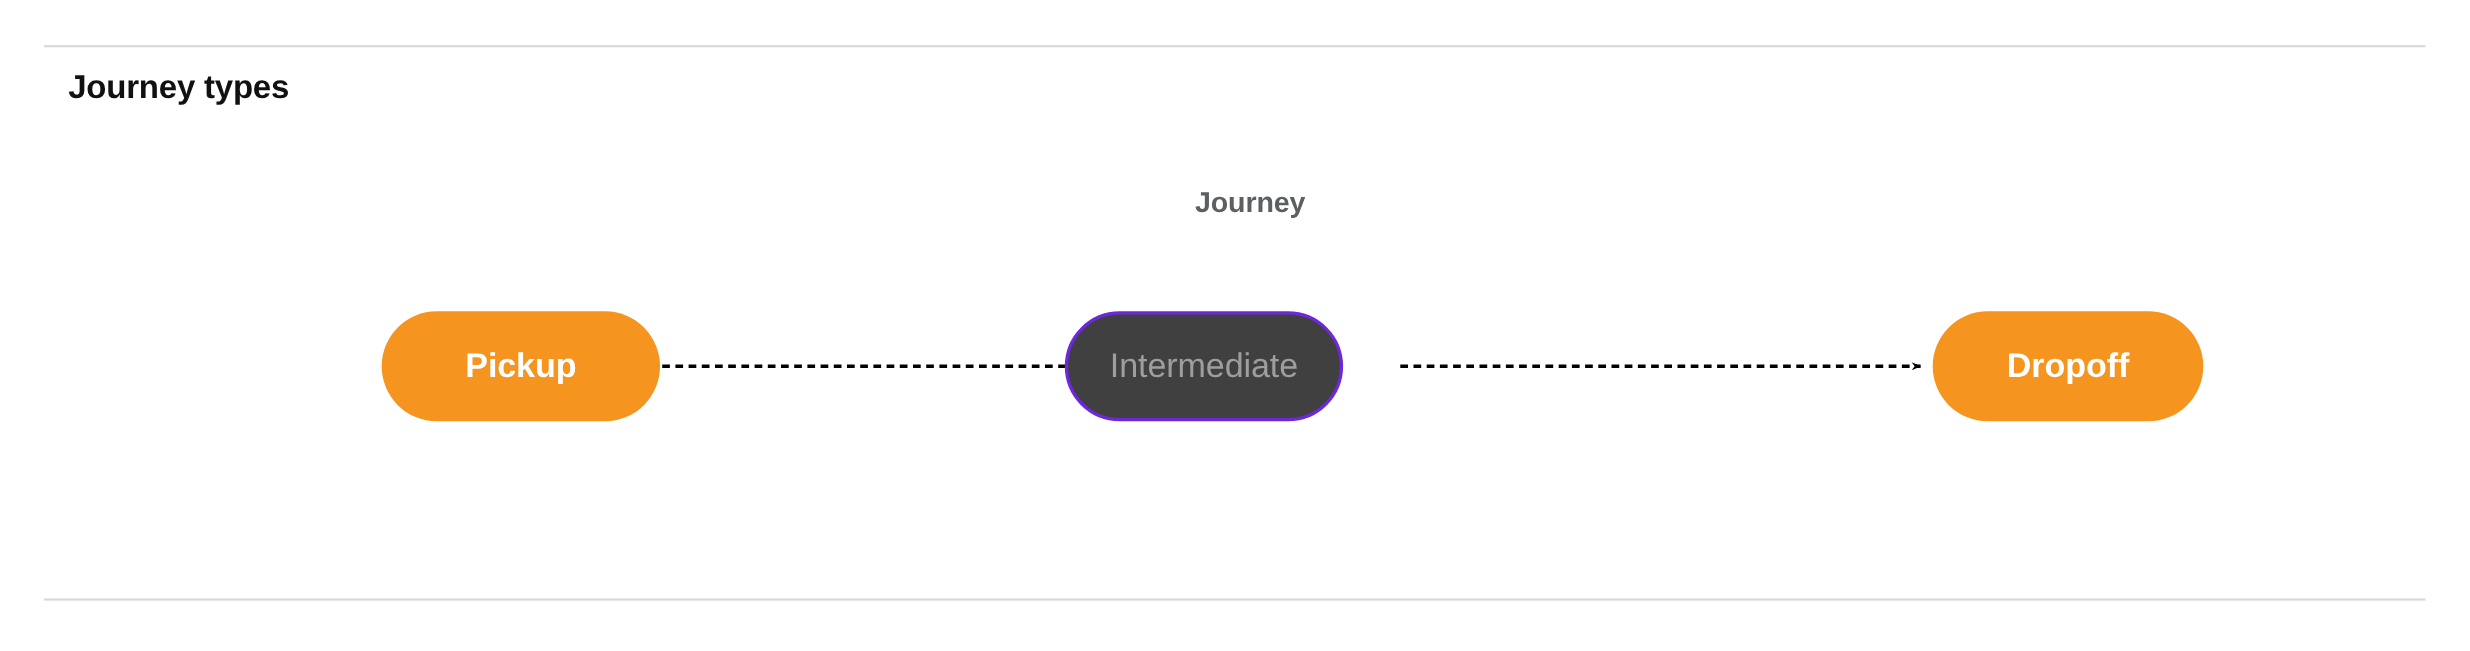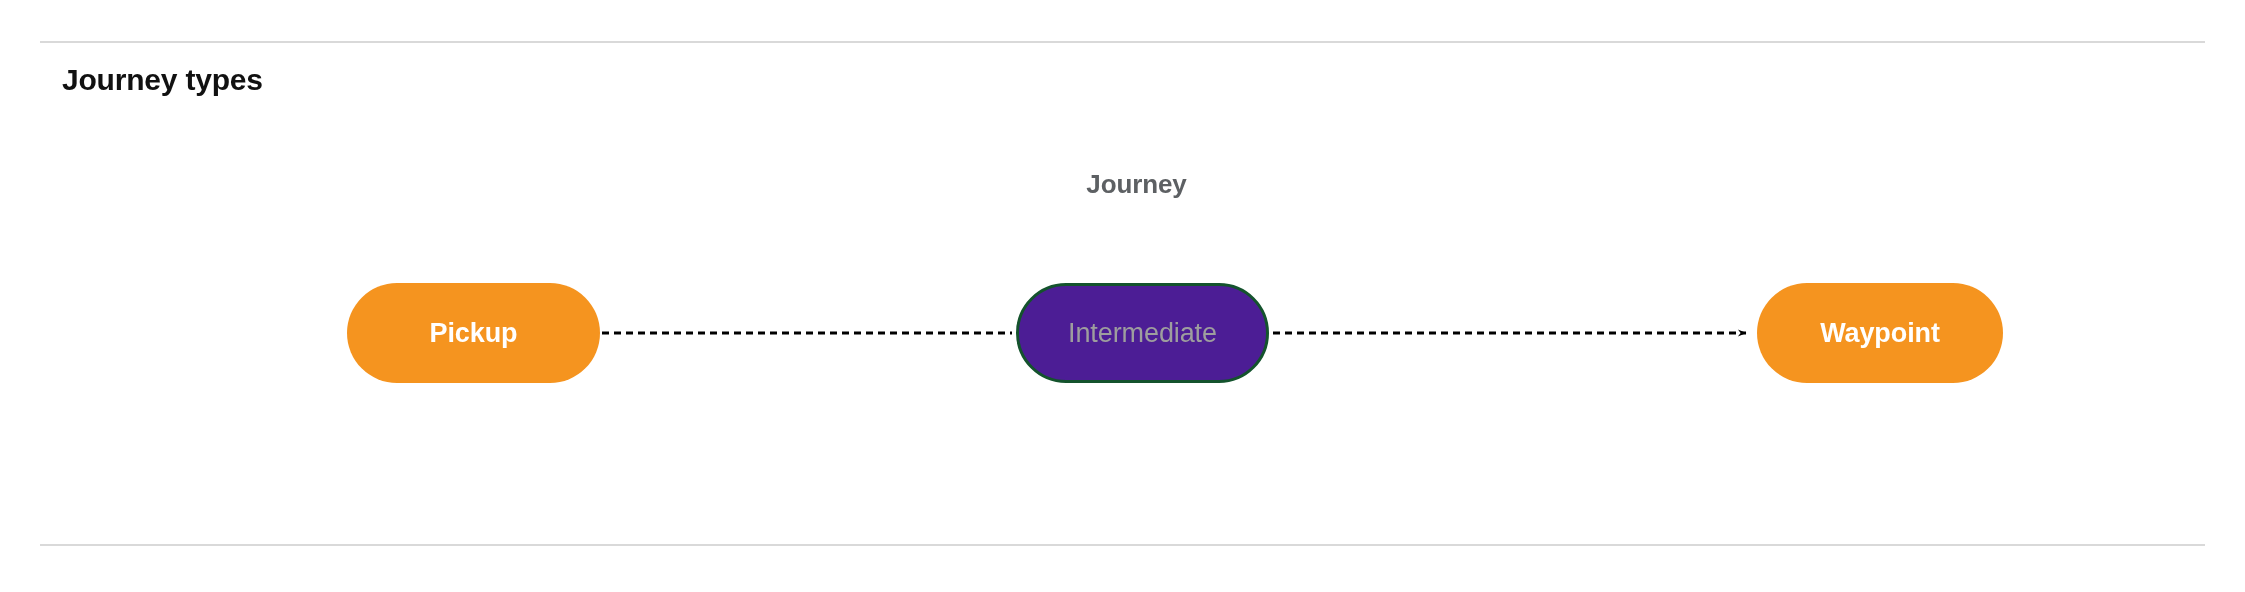--- a/index.html
+++ b/index.html
@@ -74,40 +74,40 @@
     position: absolute;
     height: 100px;
     border-radius: 52px;
     display: flex;
     align-items: center;
     justify-content: center;
     box-sizing: border-box;
     white-space: nowrap;
   }
   .node-label {
-    font-size: 27px;
+    font-size: 31px;
     font-weight: 700;
     letter-spacing: -0.1px;
     line-height: 30px;
   }
 
   .node-pickup {
     left: 347px;
     top: 283px;
     width: 253px;
     background: #f5941f;
   }
   .node-pickup .node-label { color: #ffffff; }
 
   .node-intermediate {
-    left: 1016px;
+    left: 968px;
     top: 283px;
     width: 253px;
-    background: #4c1d95;
-    border: 3px solid #14532d;
+    background: #404040;
+    border: 3px solid #6d28d9;
   }
   .node-intermediate .node-label {
     color: #9e9e9e;
     font-weight: 500;
   }
 
   .node-dropoff {
     left: 1757px;
     top: 283px;
     width: 246px;
@@ -152,20 +152,20 @@
 
     <div class="node node-pickup">
       <span class="node-label">Pickup</span>
     </div>
 
     <div class="node node-intermediate">
       <span class="node-label">Intermediate</span>
     </div>
 
     <div class="node node-dropoff">
-      <span class="node-label">Waypoint</span>
+      <span class="node-label">Dropoff</span>
     </div>
 
   </div>
 
   <div class="divider bottom"></div>
 
 </div>
 
 </body></html>

